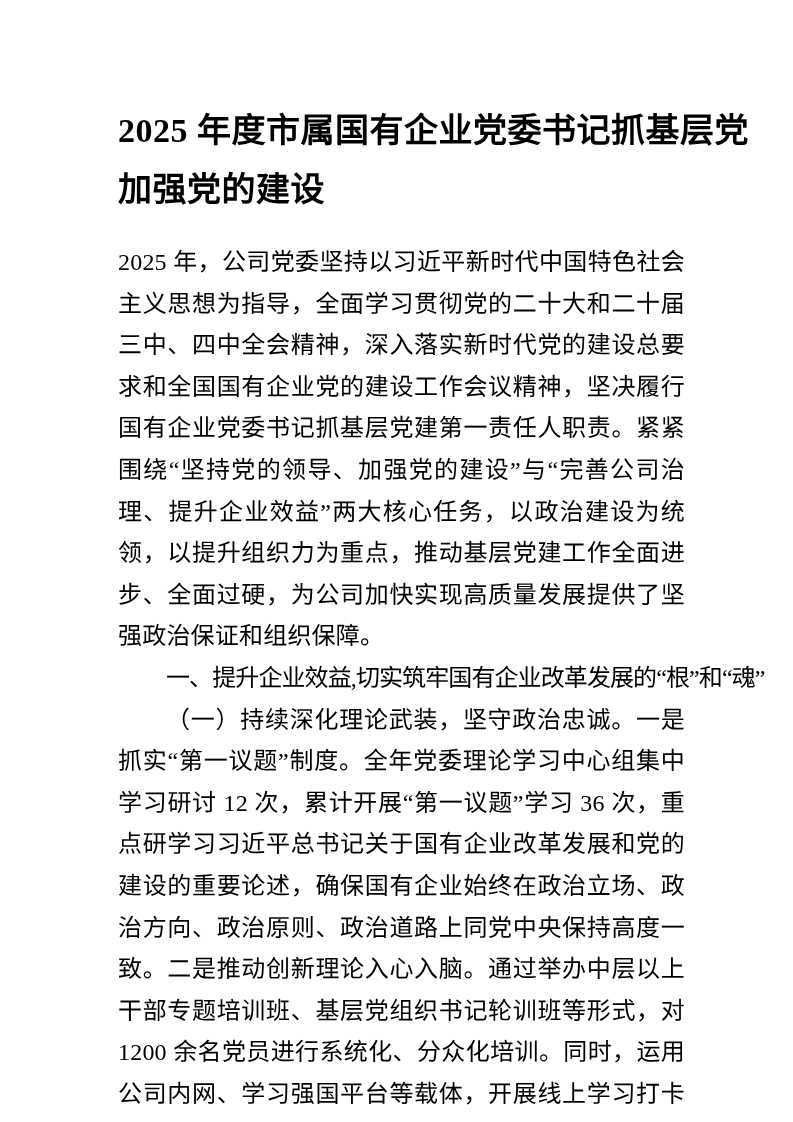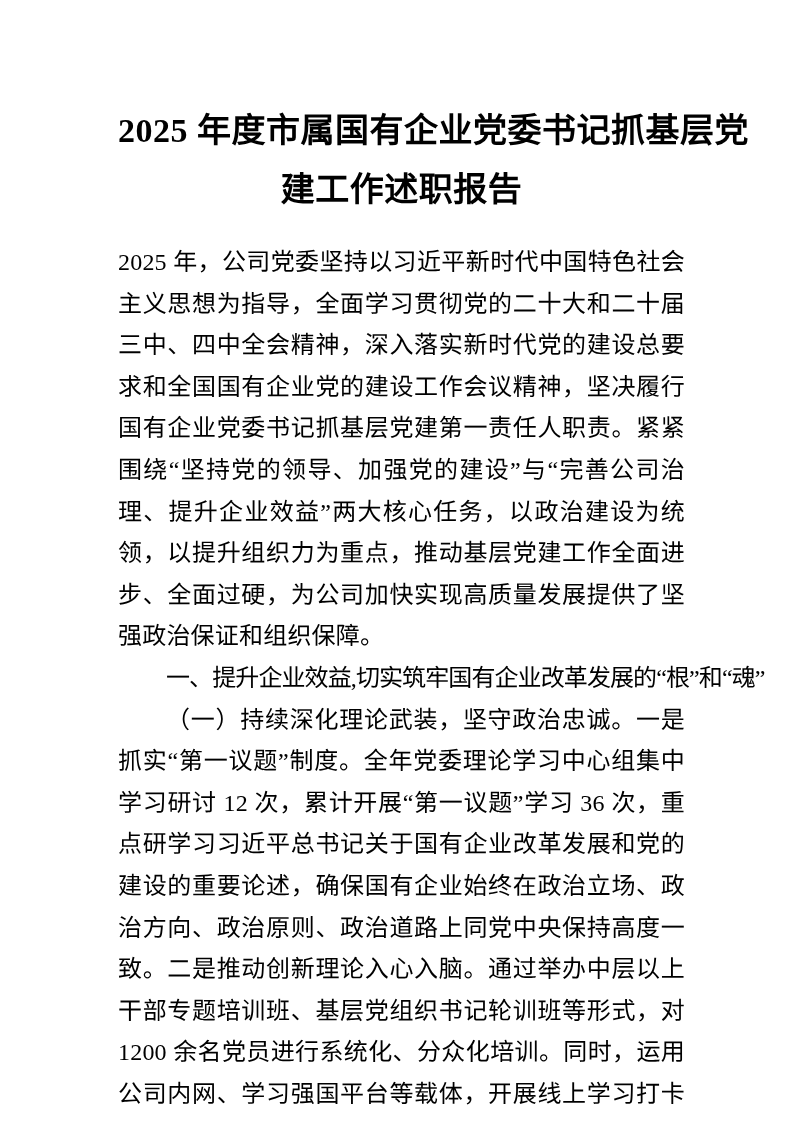--- a/index.html
+++ b/index.html
@@ -14,21 +14,20 @@
     margin: 0 auto;
     background: #ffffff;
     color: #000000;
     overflow: hidden;
     padding: 101px 108px 0 118px;
   }
   .doc-title {
     font-size: 34px;
     font-weight: 700;
     line-height: 59px;
-    text-align: center;
     letter-spacing: 0.5px;
     color: #000000;
   }
   .title-line { display: block; white-space: nowrap; }
   .doc-body {
     margin-top: 23px;
     font-size: 24px;
     line-height: 41.6px;
     letter-spacing: 0.2px;
     text-align: justify;
@@ -41,21 +40,21 @@
     white-space: nowrap;
     letter-spacing: -0.9px;
   }
 </style>
 </head>
 <body>
 
 <div class="page">
   <h1 class="doc-title">
     <span class="title-line">2025 年度市属国有企业党委书记抓基层党</span>
-    <span class="title-line">建工作述职报告</span>
+    <span class="title-line">加强党的建设</span>
   </h1>
 
   <div class="doc-body">
     <p class="para">2025 年，公司党委坚持以习近平新时代中国特色社会主义思想为指导，全面学习贯彻党的二十大和二十届三中、四中全会精神，深入落实新时代党的建设总要求和全国国有企业党的建设工作会议精神，坚决履行国有企业党委书记抓基层党建第一责任人职责。紧紧围绕“坚持党的领导、加强党的建设”与“完善公司治理、提升企业效益”两大核心任务，以政治建设为统领，以提升组织力为重点，推动基层党建工作全面进步、全面过硬，为公司加快实现高质量发展提供了坚强政治保证和组织保障。</p>
 
     <p class="para section-heading">一、提升企业效益,切实筑牢国有企业改革发展的“根”和“魂”</p>
 
     <p class="para indent">（一）持续深化理论武装，坚守政治忠诚。一是抓实“第一议题”制度。全年党委理论学习中心组集中学习研讨 12 次，累计开展“第一议题”学习 36 次，重点研学习习近平总书记关于国有企业改革发展和党的建设的重要论述，确保国有企业始终在政治立场、政治方向、政治原则、政治道路上同党中央保持高度一致。二是推动创新理论入心入脑。通过举办中层以上干部专题培训班、基层党组织书记轮训班等形式，对 1200 余名党员进行系统化、分众化培训。同时，运用公司内网、学习强国平台等载体，开展线上学习打卡活动，参学率</p>
   </div>
 </div>

